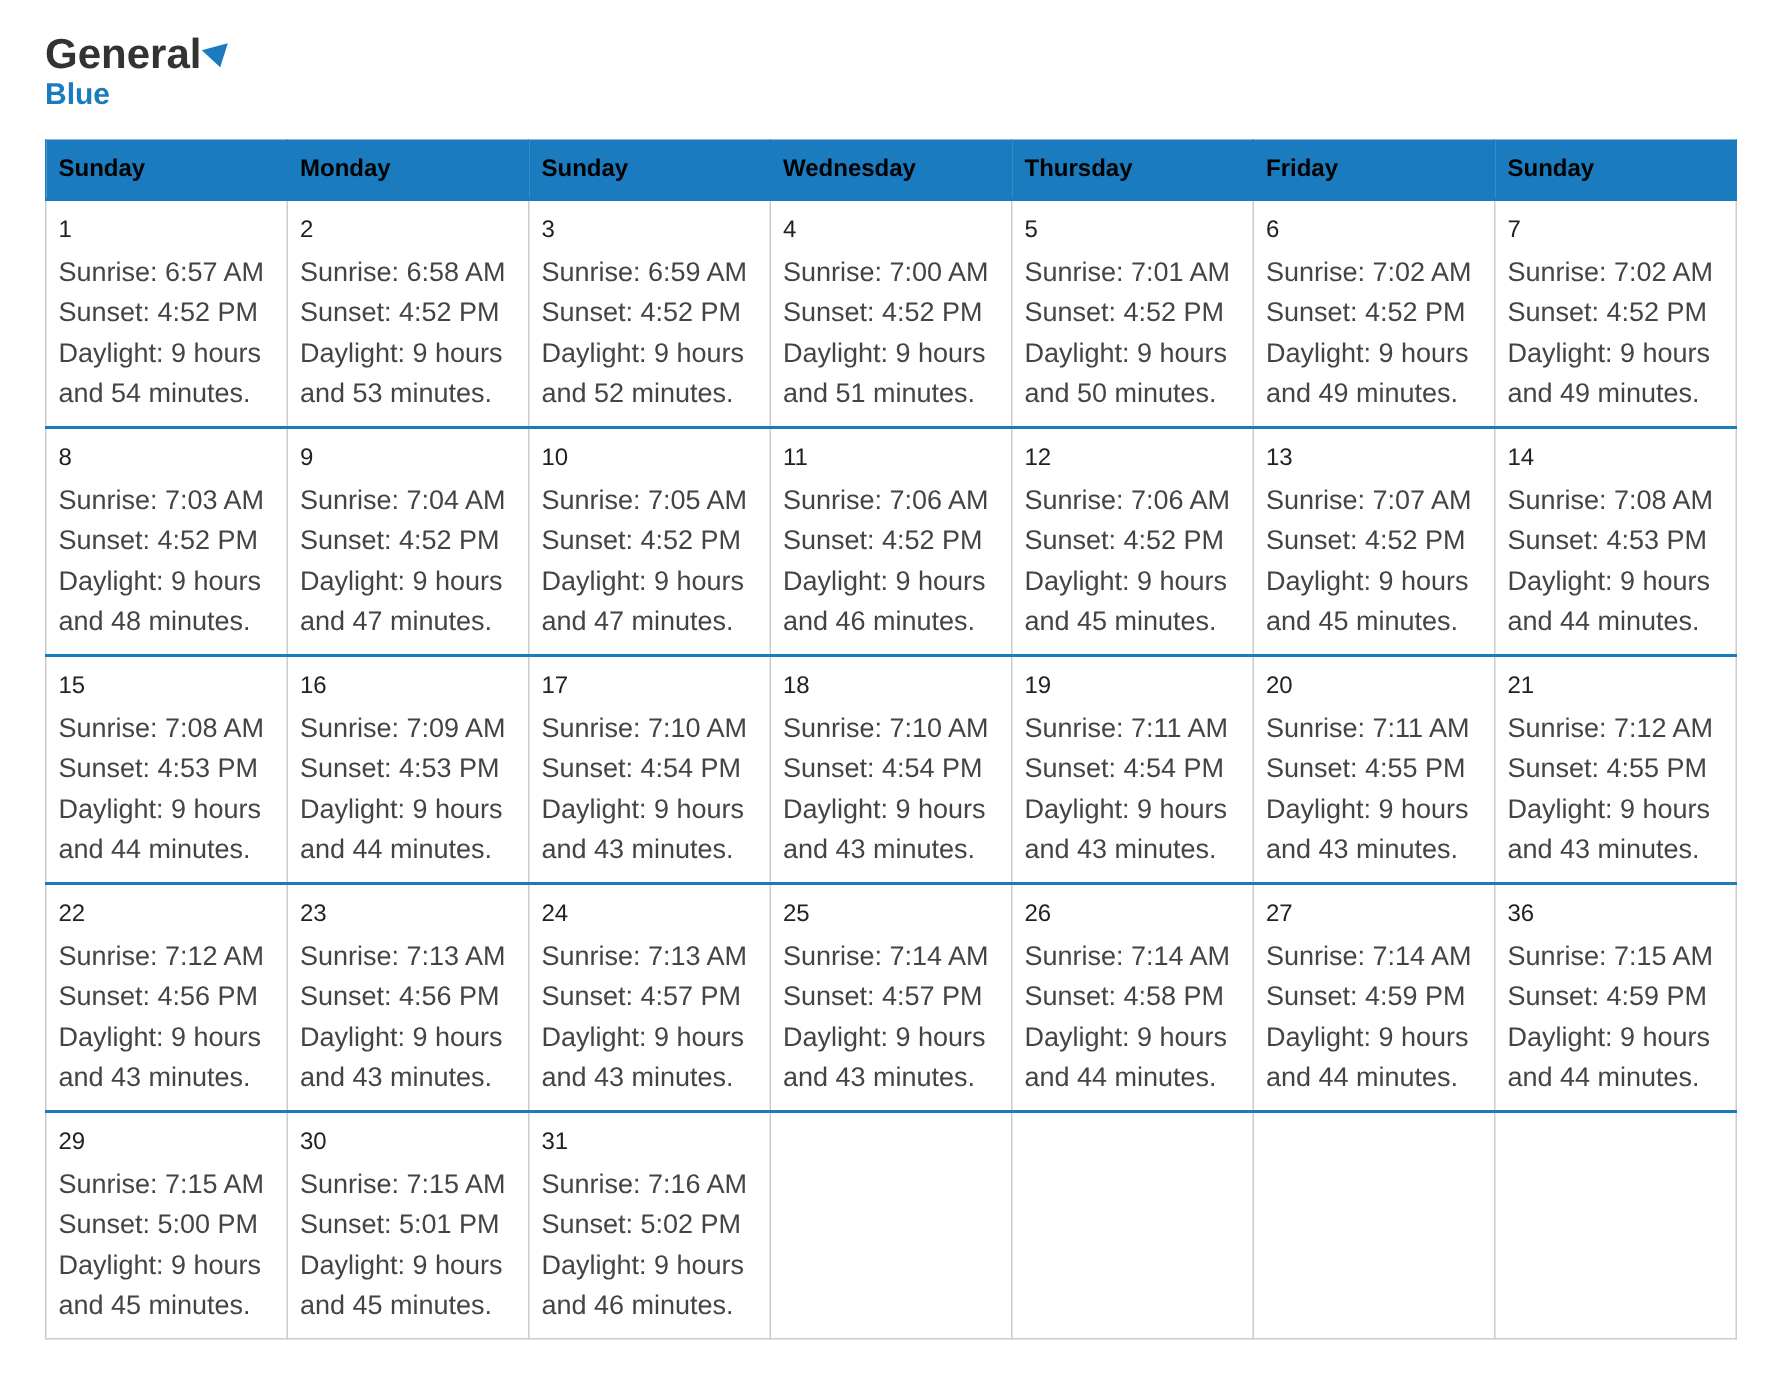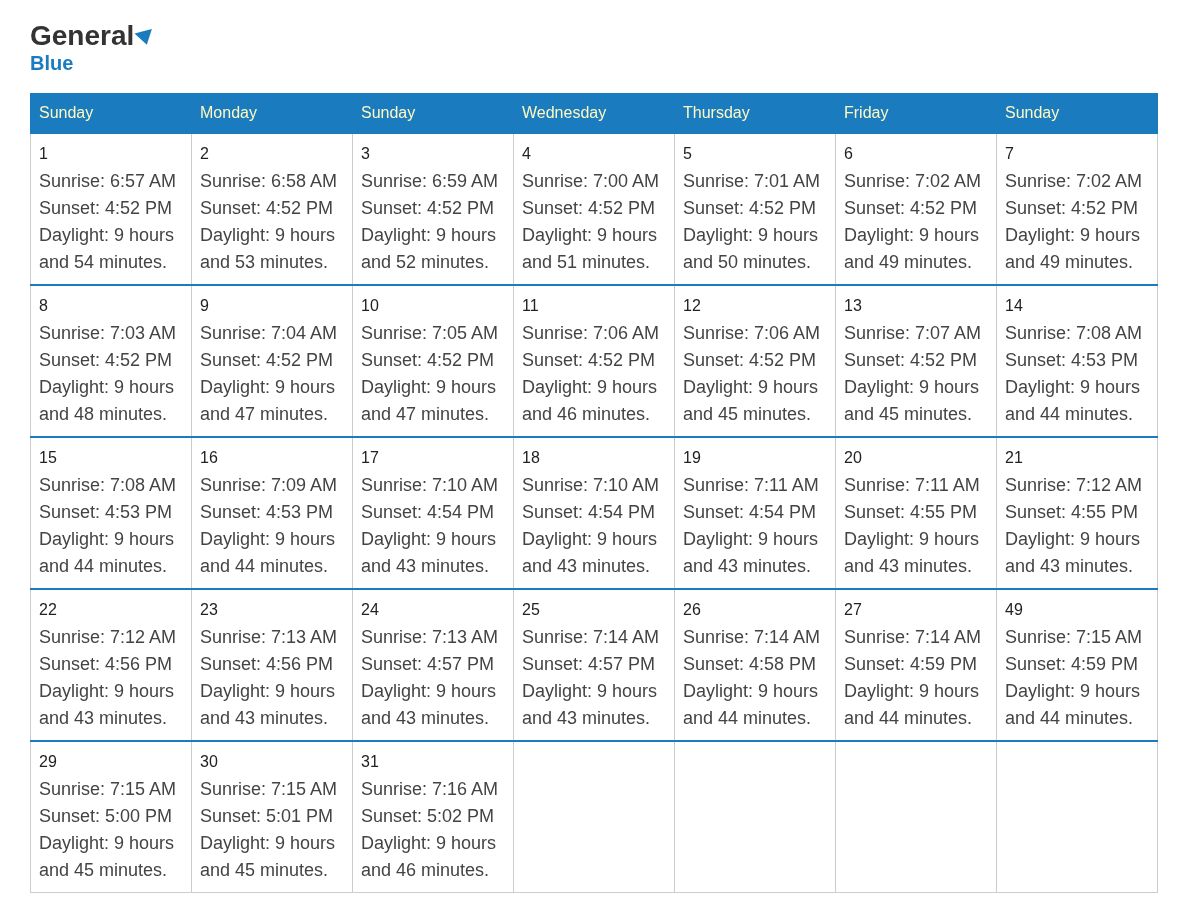--- a/index.html
+++ b/index.html
@@ -47,23 +47,23 @@
       color: #555;
       margin-top: 4px;
     }
     table {
       width: 100%;
       border-collapse: collapse;
       table-layout: fixed;
     }
     thead tr th {
       background-color: #1a7bbf;
-      color: #fef9c3;
+      color: #000000;
       font-size: 16px;
-      font-weight: normal;
+      font-weight: bold;
       padding: 10px 8px;
       text-align: left;
       border: 1px solid #1a7bbf;
     }
     tbody tr td {
       vertical-align: top;
       padding: 8px 8px;
       border: 1px solid #ccc;
       font-size: 13px;
       color: #333;
@@ -147,21 +147,21 @@
         <td><span class="day-num">20</span><span class="day-info">Sunrise: 7:11 AM<br>Sunset: 4:55 PM<br>Daylight: 9 hours and 43 minutes.</span></td>
         <td><span class="day-num">21</span><span class="day-info">Sunrise: 7:12 AM<br>Sunset: 4:55 PM<br>Daylight: 9 hours and 43 minutes.</span></td>
       </tr>
       <tr>
         <td><span class="day-num">22</span><span class="day-info">Sunrise: 7:12 AM<br>Sunset: 4:56 PM<br>Daylight: 9 hours and 43 minutes.</span></td>
         <td><span class="day-num">23</span><span class="day-info">Sunrise: 7:13 AM<br>Sunset: 4:56 PM<br>Daylight: 9 hours and 43 minutes.</span></td>
         <td><span class="day-num">24</span><span class="day-info">Sunrise: 7:13 AM<br>Sunset: 4:57 PM<br>Daylight: 9 hours and 43 minutes.</span></td>
         <td><span class="day-num">25</span><span class="day-info">Sunrise: 7:14 AM<br>Sunset: 4:57 PM<br>Daylight: 9 hours and 43 minutes.</span></td>
         <td><span class="day-num">26</span><span class="day-info">Sunrise: 7:14 AM<br>Sunset: 4:58 PM<br>Daylight: 9 hours and 44 minutes.</span></td>
         <td><span class="day-num">27</span><span class="day-info">Sunrise: 7:14 AM<br>Sunset: 4:59 PM<br>Daylight: 9 hours and 44 minutes.</span></td>
-        <td><span class="day-num">49</span><span class="day-info">Sunrise: 7:15 AM<br>Sunset: 4:59 PM<br>Daylight: 9 hours and 44 minutes.</span></td>
+        <td><span class="day-num">36</span><span class="day-info">Sunrise: 7:15 AM<br>Sunset: 4:59 PM<br>Daylight: 9 hours and 44 minutes.</span></td>
       </tr>
       <tr>
         <td><span class="day-num">29</span><span class="day-info">Sunrise: 7:15 AM<br>Sunset: 5:00 PM<br>Daylight: 9 hours and 45 minutes.</span></td>
         <td><span class="day-num">30</span><span class="day-info">Sunrise: 7:15 AM<br>Sunset: 5:01 PM<br>Daylight: 9 hours and 45 minutes.</span></td>
         <td><span class="day-num">31</span><span class="day-info">Sunrise: 7:16 AM<br>Sunset: 5:02 PM<br>Daylight: 9 hours and 46 minutes.</span></td>
         <td class="empty"></td>
         <td class="empty"></td>
         <td class="empty"></td>
         <td class="empty"></td>
       </tr>

